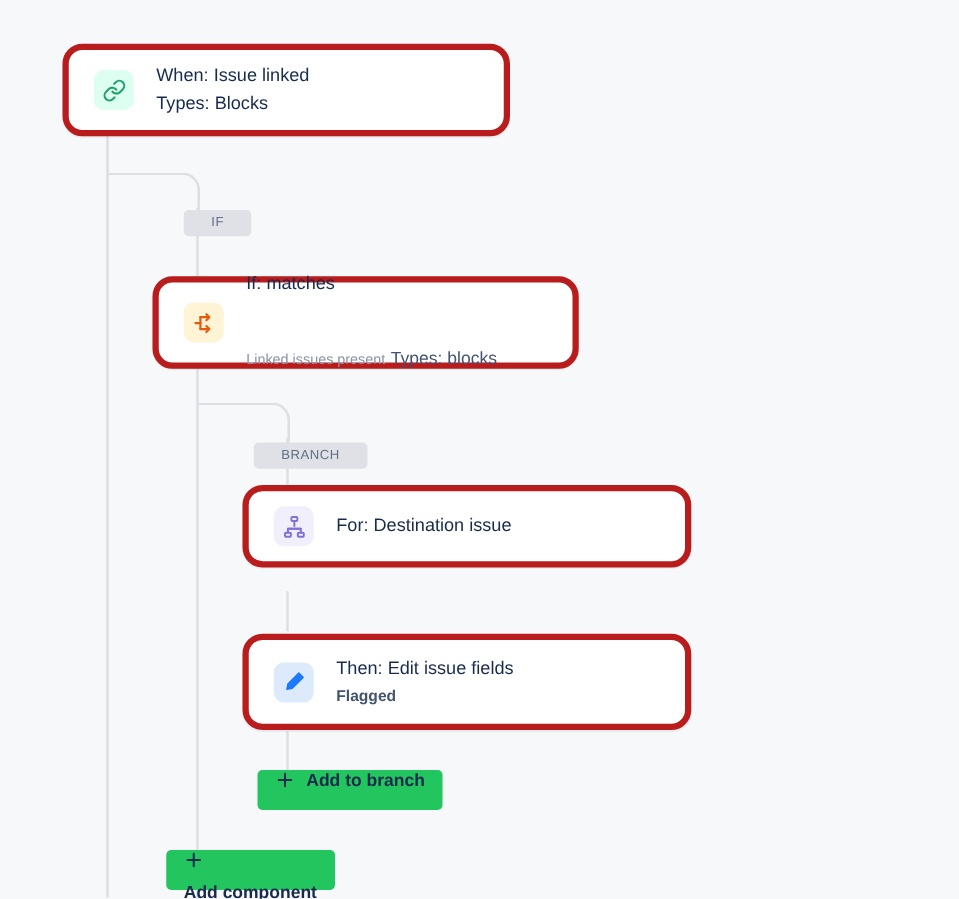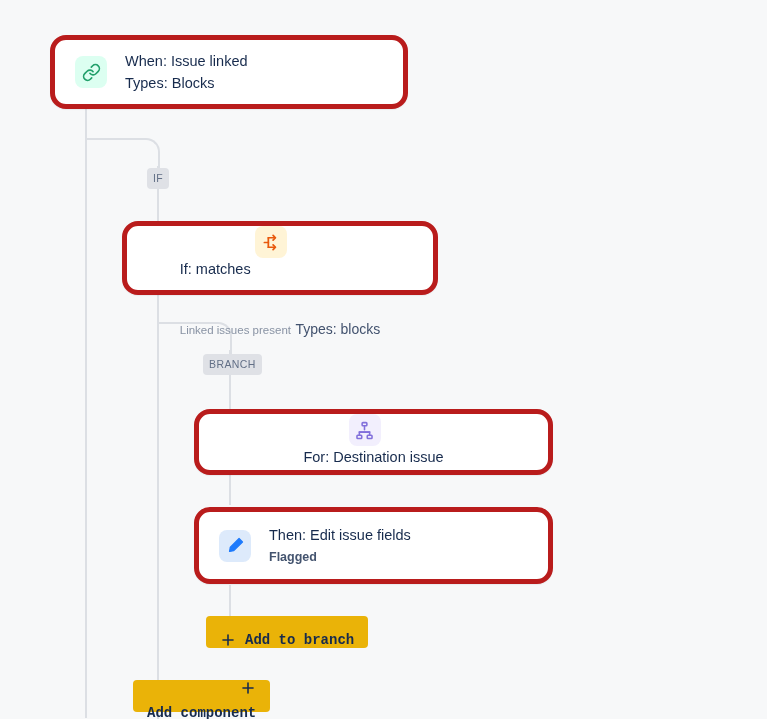--- a/index.html
+++ b/index.html
@@ -33,21 +33,21 @@
   }
   
   .chip {
     position: absolute;
     background: #dfe1e6;
     color: #626f86;
     border-radius: 4px;
     font-size: 10.5px;
     letter-spacing: 0.4px;
     line-height: 1;
-    padding: 5px 6px;
+    padding: 5px 22px;
     white-space: nowrap;
   }
   
   .card {
     position: absolute;
     background: #ffffff;
     border: 5px solid #b91c1c;
     border-radius: 16px;
     box-sizing: border-box;
     display: flex;
@@ -103,30 +103,30 @@
     font-size: 11.5px;
     color: #8993a4;
   }
   .sub-large {
     font-size: 14px;
     color: #42526e;
   }
   
   .addbtn {
     position: absolute;
-    background: #eab308;
+    background: #22c55e;
     border: none;
     border-radius: 4px;
     display: flex;
-    align-items: flex-end;
+    align-items: flex-start;
     gap: 9px;
     padding: 0 14px;
     height: 32px;
     cursor: pointer;
-    font-family: Liberation Mono, monospace;
+    font-family: Liberation Sans, sans-serif;
   }
   .addbtn .plus {
     display: flex;
     align-items: center;
     justify-content: center;
     width: 16px;
     height: 16px;
     flex: 0 0 16px;
   }
   .addbtn .btn-label {
@@ -167,41 +167,41 @@
         <path d="M10 13a5 5 0 0 0 7.54.54l3-3a5 5 0 0 0-7.07-7.07l-1.72 1.71"></path>
         <path d="M14 11a5 5 0 0 0-7.54-.54l-3 3a5 5 0 0 0 7.07 7.07l1.71-1.71"></path>
       </svg>
     </span>
     <span class="card-text">
       <span class="card-title">When: Issue linked</span>
       <span class="card-line2">Types: Blocks</span>
     </span>
   </div>
 
-  <div class="card" style="left:122px; top:221px; width:316px; height:74px;flex-direction:column;">
+  <div class="card" style="left:122px; top:221px; width:341px; height:74px;">
     <span class="card-icon icon-yellow">
       <svg width="19" height="19" viewBox="0 0 24 24" fill="none" stroke="#e8590c" stroke-width="2.2" stroke-linecap="round" stroke-linejoin="round">
         <path d="M3 12h5"></path>
         <path d="M8 6h8"></path>
         <path d="M8 18h8"></path>
         <path d="M8 6v12"></path>
         <path d="M14 3l3 3-3 3"></path>
         <path d="M14 15l3 3-3 3"></path>
       </svg>
     </span>
     <span class="card-text">
       <span class="card-title">If: matches</span>
       <span class="sub-mixed">
         <span class="sub-small">Linked issues present</span>
         <span class="sub-large">Types: blocks</span>
       </span>
     </span>
   </div>
 
-  <div class="card" style="left:194px; top:409px; width:359px; height:66px;flex-direction:column;">
+  <div class="card" style="left:194px; top:388px; width:359px; height:66px;">
     <span class="card-icon icon-purple">
       <svg width="19" height="19" viewBox="0 0 24 24" fill="none" stroke="#8270db" stroke-width="2" stroke-linecap="round" stroke-linejoin="round">
         <rect x="9" y="2" width="6" height="4" rx="1"></rect>
         <rect x="2.5" y="18" width="6" height="4" rx="1"></rect>
         <rect x="15.5" y="18" width="6" height="4" rx="1"></rect>
         <path d="M12 6v5"></path>
         <path d="M5.5 18v-4h13v4"></path>
         <path d="M5.5 14h13"></path>
       </svg>
     </span>

